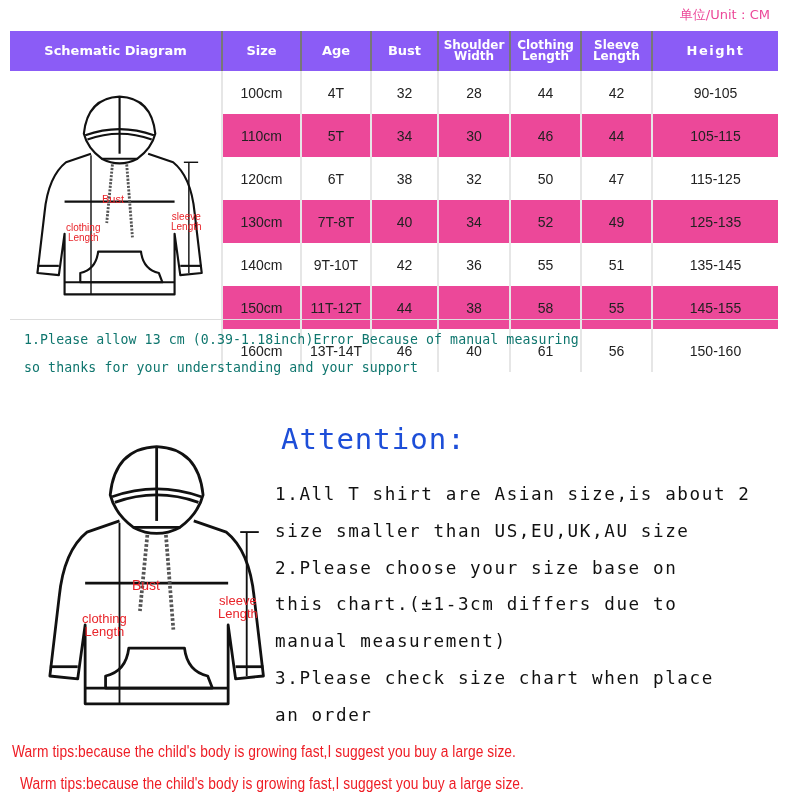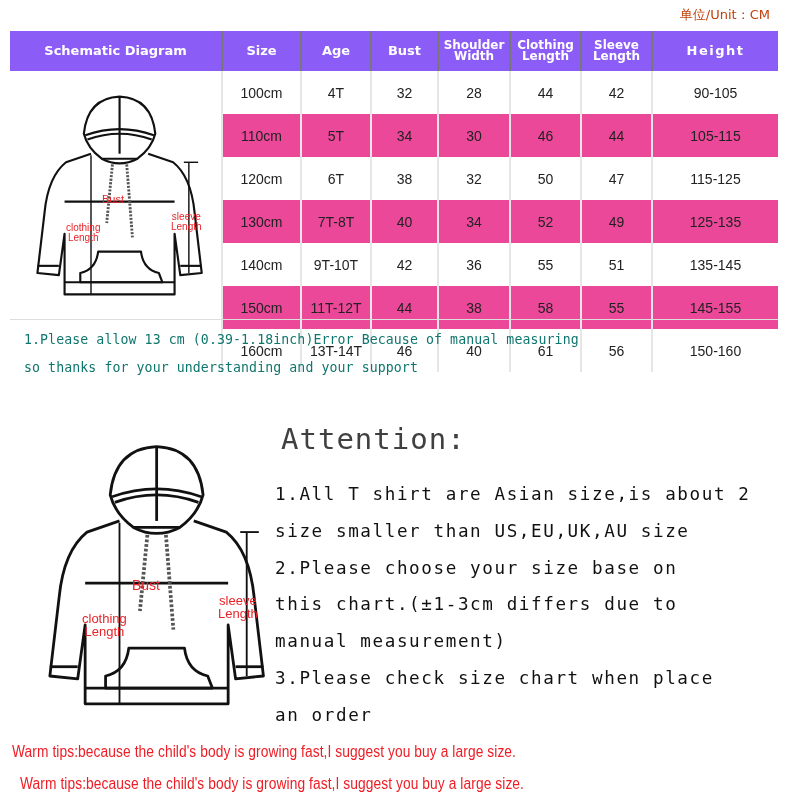--- a/index.html
+++ b/index.html
@@ -1,33 +1,33 @@
 <!DOCTYPE html>
 <html><head>
 <meta charset="utf-8">
 <style>
   * { box-sizing: border-box; margin: 0; padding: 0; }
   html, body { width: 800px; height: 800px; background: #ffffff; overflow: hidden; }
   body { position: relative; font-family: "DejaVu Sans", sans-serif; color: #111; }
 
-  .unit-label { position: absolute; right: 30px; top: 6px; font-size: 13px; color: #c2410c; font-family: "DejaVu Sans", sans-serif; }
+  .unit-label { position: absolute; right: 30px; top: 6px; font-size: 13px; color: #ec4899; font-family: "DejaVu Sans", sans-serif; }
 
   .size-table { position: absolute; left: 10px; top: 31px; width: 768px; border-collapse: collapse; table-layout: fixed; }
   .size-table th { background: #8b5cf6; color: #fff; font-weight: bold; font-size: 13px; height: 40px; line-height: 12px; text-align: center; border-left: 2px solid #777; font-family: "DejaVu Sans", sans-serif; }
   .size-table th:first-child { border-left: none; }
   .size-table th.small { font-size: 12px; line-height: 11px; }
   .size-table th.height-h { letter-spacing: 1.5px; }
   .size-table td { height: 43px; text-align: center; font-size: 14px; color: #222; border-left: 2px solid #e6e6e6; font-family: "Liberation Sans", sans-serif; }
   .size-table tr.alt td.data { background: #ec4899; }
   .size-table td.diagram-cell { background: #fff; border-left: none; vertical-align: top; padding: 0; position: relative; }
   .table-bottom { position: absolute; left: 10px; top: 319px; width: 768px; height: 1px; background: #ddd; }
 
   .notes { position: absolute; left: 24px; top: 326px; font-family: "DejaVu Sans Mono", monospace; font-size: 13.2px; color: #0f766e; line-height: 28px; letter-spacing: 0.1px; }
 
-  .attention-title { position: absolute; left: 281px; top: 422px; font-family: "DejaVu Sans Mono", monospace; font-size: 29px; color: #404040; letter-spacing: 1px; }
+  .attention-title { position: absolute; left: 281px; top: 422px; font-family: "DejaVu Sans Mono", monospace; font-size: 29px; color: #1d4ed8; letter-spacing: 1px; }
   .attention-body { position: absolute; left: 275px; top: 476px; font-family: "DejaVu Sans Mono", monospace; font-size: 17.6px; color: #111; line-height: 36.8px; letter-spacing: 1.6px; }
 
   .tips { position: absolute; left: 0; width: 800px; font-family: "Liberation Sans Narrow", "Liberation Sans", sans-serif; font-size: 16px; color: #ee1c24; white-space: nowrap; letter-spacing: 0.1px; transform-origin: left center; }
   .tip1 { top: 743px; left: 12px; transform: scaleX(0.86); }
   .tip2 { top: 775px; left: 20px; transform: scaleX(0.86); }
 
   .hoodie { position: absolute; }
   .hoodie svg { display: block; }
   .hoodie .lbl { position: absolute; color: #e8242a; font-family: "Liberation Sans", sans-serif; text-align: center; line-height: 1; }
 </style>

